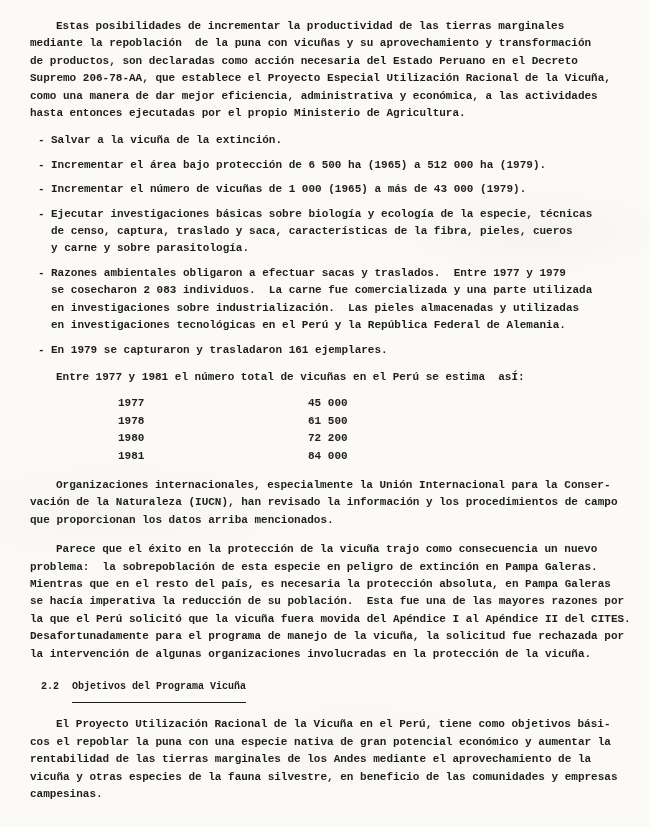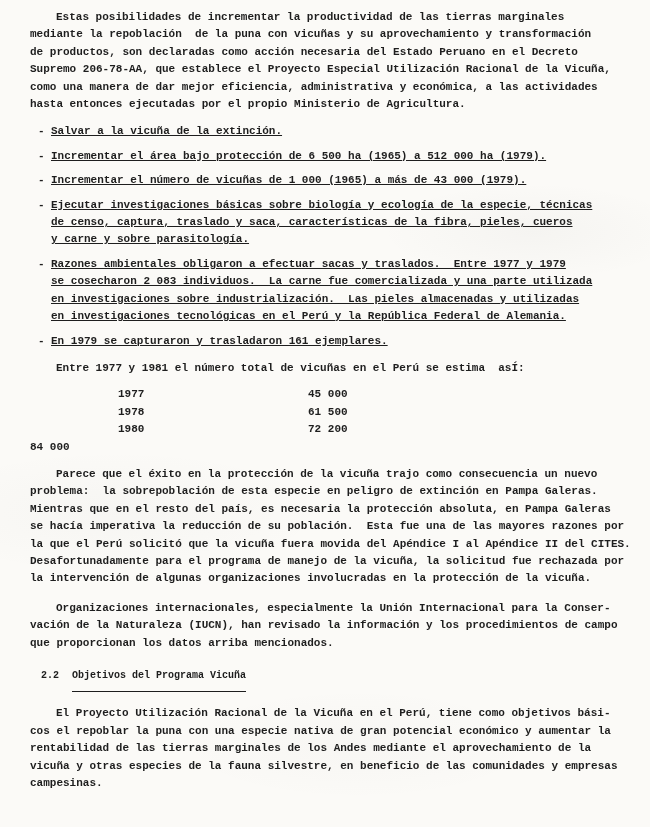--- a/index.html
+++ b/index.html
@@ -25,37 +25,36 @@
     font-weight: bold;
     color: #1e1e1e;
     overflow: hidden;
   }
   .para {
     margin: 0;
     white-space: pre-wrap;
   }
   .indent { text-indent: 26px; }
   .para + .para { margin-top: 12px; }
-  .p-intro { margin-top: 0; }
+  .p-intro { margin-top: 9px; }
   .p-period { margin-top: 12px; }
   .list { margin-top: 10px; }
   .bullet {
     display: flex;
     align-items: flex-start;
     margin-left: 8px;
     margin-top: 7px;
   }
   .dash {
     flex: 0 0 13px;
     width: 13px;
   }
   .btext {
     white-space: pre-wrap;
     flex: 1 1 auto;
-    text-decoration: underline;
   }
   .p-estimate { margin-top: 10px; }
   .vtable { margin-top: 9px; }
   .trow { display: flex; }
   .tyear {
     margin-left: 88px;
     width: 190px;
     flex: 0 0 190px;
   }
   .tval { flex: 0 0 auto; }
@@ -134,35 +133,36 @@
     </div>
     <div class="trow">
       <span class="tyear">1978</span>
       <span class="tval">61 500</span>
     </div>
     <div class="trow">
       <span class="tyear">1980</span>
       <span class="tval">72 200</span>
     </div>
     <div class="trow">
+      <span class="tyear">1981</span>
       <span class="tval">84 000</span>
     </div>
   </div>
+
+  <p class="para indent p-orgs">Organizaciones internacionales, especialmente la Unión Internacional para la Conser-
+vación de la Naturaleza (IUCN), han revisado la información y los procedimientos de campo
+que proporcionan los datos arriba mencionados.</p>
 
   <p class="para indent p-problem">Parece que el éxito en la protección de la vicuña trajo como consecuencia un nuevo
 problema:  la sobrepoblación de esta especie en peligro de extinción en Pampa Galeras.
 Mientras que en el resto del país, es necesaria la protección absoluta, en Pampa Galeras
 se hacía imperativa la reducción de su población.  Esta fue una de las mayores razones por
 la que el Perú solicitó que la vicuña fuera movida del Apéndice I al Apéndice II del CITES.
 Desafortunadamente para el programa de manejo de la vicuña, la solicitud fue rechazada por
 la intervención de algunas organizaciones involucradas en la protección de la vicuña.</p>
-
-  <p class="para indent p-orgs">Organizaciones internacionales, especialmente la Unión Internacional para la Conser-
-vación de la Naturaleza (IUCN), han revisado la información y los procedimientos de campo
-que proporcionan los datos arriba mencionados.</p>
 
   <h2 class="section">
     <span class="secnum">2.2</span>
     <span class="sectitle">Objetivos del Programa Vicuña</span>
   </h2>
 
   <p class="para indent p-objectives">El Proyecto Utilización Racional de la Vicuña en el Perú, tiene como objetivos bási-
 cos el repoblar la puna con una especie nativa de gran potencial económico y aumentar la
 rentabilidad de las tierras marginales de los Andes mediante el aprovechamiento de la
 vicuña y otras especies de la fauna silvestre, en beneficio de las comunidades y empresas

